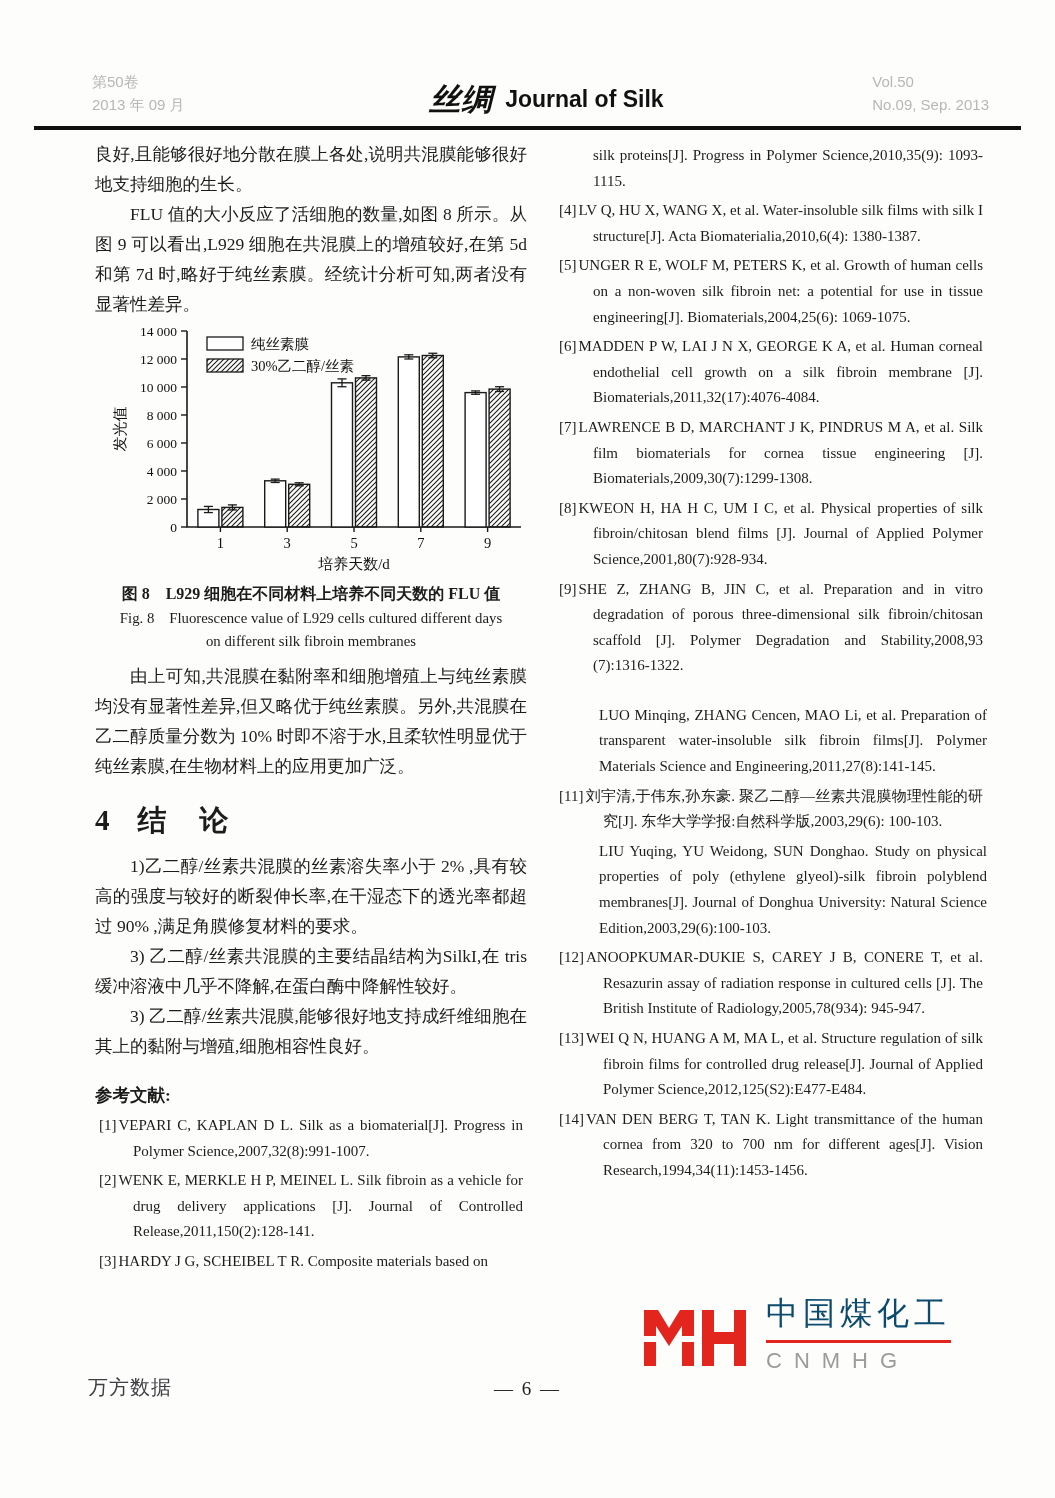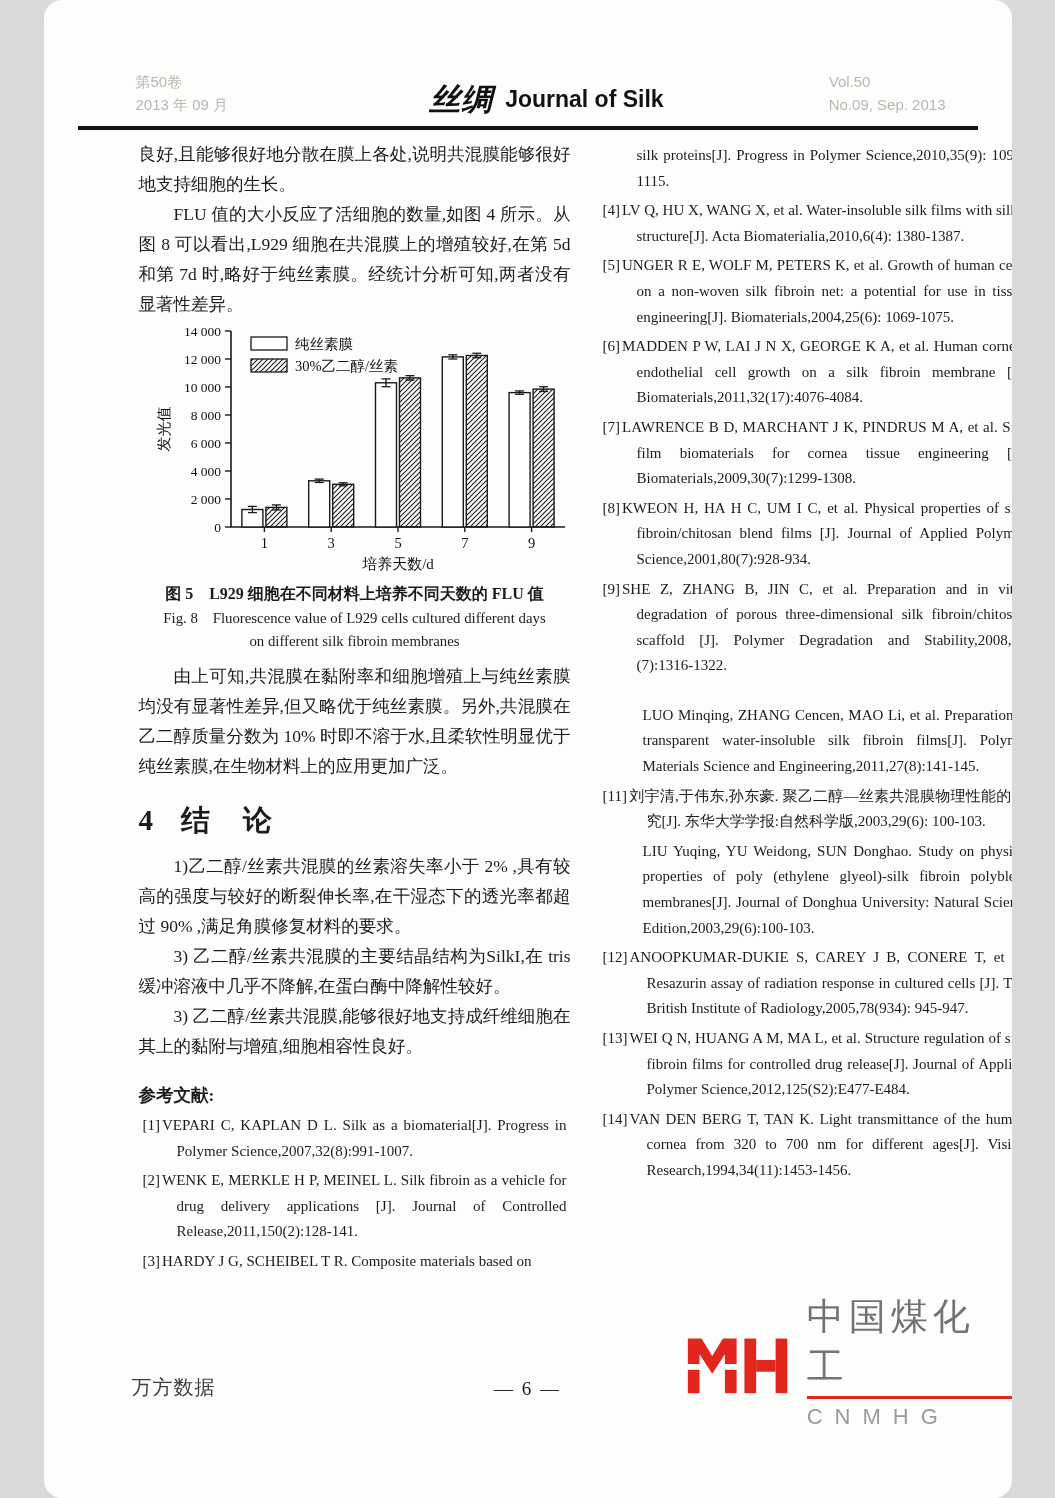--- a/index.html
+++ b/index.html
@@ -1,24 +1,23 @@
 <!DOCTYPE html>
 <html><head>
 <meta charset="utf-8">
 <style>
   html,body{margin:0;padding:0;background:#d9d9d9;}
   .page{
     position:relative;
-    width:968px;height:1498px;
+    width:1055px;height:1498px;
     margin:0 auto;
     background:#fdfdfb;
     font-family:"Liberation Serif","DejaVu Serif",serif;
     color:#1c1c1c;
     overflow:hidden;
-    border-radius:18px;
   }
   
   .header{
     position:absolute;top:70px;left:92px;right:66px;
     display:flex;justify-content:space-between;align-items:flex-end;
   }
   .hdr-side{color:#b7b7b5;font-size:15px;line-height:1.55;font-family:"Liberation Sans",sans-serif;}
   .hdr-side.right{text-align:left;}
   .hdr-center{display:flex;align-items:center;gap:12px;transform:translateY(4px);margin-left:36px;}
   .hdr-logo-cn{font-size:31px;font-weight:900;font-style:italic;letter-spacing:1px;color:#111;}
@@ -42,21 +41,21 @@
   
   .ref-head{font-size:17.5px;font-weight:bold;margin:22px 0 6px 0;}
   .ref{font-size:15px;line-height:25.6px;text-align:justify;}
   .ref-main{margin:4px;}
   .ref-trans{margin:0;}
   .ref-no{padding-right:2px;}
   
   .page-no{position:absolute;top:1378px;left:0;width:100%;text-align:center;font-size:19px;letter-spacing:2px;}
   .brand{position:absolute;top:1292px;left:638px;display:flex;align-items:center;gap:16px;}
   .brand-text{display:flex;flex-direction:column;}
-  .brand-cn{font-size:37px;color:#737373;letter-spacing:5px;font-family:"Liberation Sans",sans-serif;}
+  .brand-cn{font-size:32px;color:#0c4a6e;letter-spacing:5px;font-family:"Liberation Sans",sans-serif;}
   .brand-rule{height:3px;background:#e3261d;margin:4px 0 5px 0;}
   .brand-en{font-size:22px;color:#9b9b9b;letter-spacing:12px;font-family:"Liberation Sans",sans-serif;}
   .wanfang{position:absolute;top:1374px;left:88px;font-size:20px;color:#3e3e44;font-family:"Liberation Sans",sans-serif;letter-spacing:1px;}
 </style>
 </head>
 <body>
 
 <div class="page">
 
   <div class="header">
@@ -72,21 +71,21 @@
       <div>Vol.50</div>
       <div>No.09, Sep. 2013</div>
     </div>
   </div>
   <div class="hdr-rule"></div>
 
   <div class="columns">
 
     <div class="col">
       <p class="para">良好,且能够很好地分散在膜上各处,说明共混膜能够很好地支持细胞的生长。</p>
-      <p class="para indent">FLU 值的大小反应了活细胞的数量,如图 4 所示。从图 8 可以看出,L929 细胞在共混膜上的增殖较好,在第 5d 和第 7d 时,略好于纯丝素膜。经统计分析可知,两者没有显著性差异。</p>
+      <p class="para indent">FLU 值的大小反应了活细胞的数量,如图 8 所示。从图 9 可以看出,L929 细胞在共混膜上的增殖较好,在第 5d 和第 7d 时,略好于纯丝素膜。经统计分析可知,两者没有显著性差异。</p>
 
       <div class="chart-wrap" id="chart-wrap"><svg width="430" height="252" viewBox="0 0 430 252" font-family="Liberation Serif, DejaVu Serif, serif">
             <defs>
               <pattern id="hatch" patternUnits="userSpaceOnUse" width="5" height="5">
                 <path d="M0,5 L5,0 M-1,1 L1,-1 M4,6 L6,4" stroke="#1a1a1a" stroke-width="1.1"></path>
               </pattern>
             </defs>
             <path d="M82,8 V204 H416" fill="none" stroke="#1a1a1a" stroke-width="1.6"></path>
             <line x1="76" y1="204" x2="82" y2="204" stroke="#1a1a1a" stroke-width="1.4"></line>
             <text x="72" y="208.5" text-anchor="end" font-size="13.5" fill="#111">0</text>
@@ -155,21 +154,21 @@
             <line x1="382.59999999999997" y1="204" x2="382.59999999999997" y2="209" stroke="#1a1a1a" stroke-width="1.4"></line>
             <text x="382.59999999999997" y="225" text-anchor="middle" font-size="14.5" fill="#111">9</text>
             <rect x="102" y="14" width="36" height="13" fill="#ffffff" stroke="#1a1a1a" stroke-width="1.3"></rect>
             <text x="146" y="26" font-size="14.5" fill="#111">纯丝素膜</text>
             <rect x="102" y="36" width="36" height="13" fill="url(#hatch)" stroke="#1a1a1a" stroke-width="1.3"></rect>
             <text x="146" y="48" font-size="14.5" fill="#111">30%乙二醇/丝素</text>
             <text x="249" y="246" text-anchor="middle" font-size="15" fill="#111">培养天数/d</text>
             <text x="20" y="106" text-anchor="middle" font-size="15" fill="#111" transform="rotate(-90 20 106)">发光值</text>
           </svg></div>
 
-      <div class="fig-cap-cn">图 5　L929 细胞在不同材料上培养不同天数的 FLU 值</div>
+      <div class="fig-cap-cn">图 8　L929 细胞在不同材料上培养不同天数的 FLU 值</div>
       <div class="fig-cap-en">Fig. 8　Fluorescence value of L929 cells cultured different days</div>
       <div class="fig-cap-en">on different silk fibroin membranes</div>
 
       <p class="para indent" style="margin-top:8px;">由上可知,共混膜在黏附率和细胞增殖上与纯丝素膜均没有显著性差异,但又略优于纯丝素膜。另外,共混膜在乙二醇质量分数为 10% 时即不溶于水,且柔软性明显优于纯丝素膜,在生物材料上的应用更加广泛。</p>
 
       <div class="sec-head">
         <span class="sec-no">4</span><span>结　论</span>
       </div>
 
       <p class="para indent">1)乙二醇/丝素共混膜的丝素溶失率小于 2% ,具有较高的强度与较好的断裂伸长率,在干湿态下的透光率都超过 90% ,满足角膜修复材料的要求。</p>

